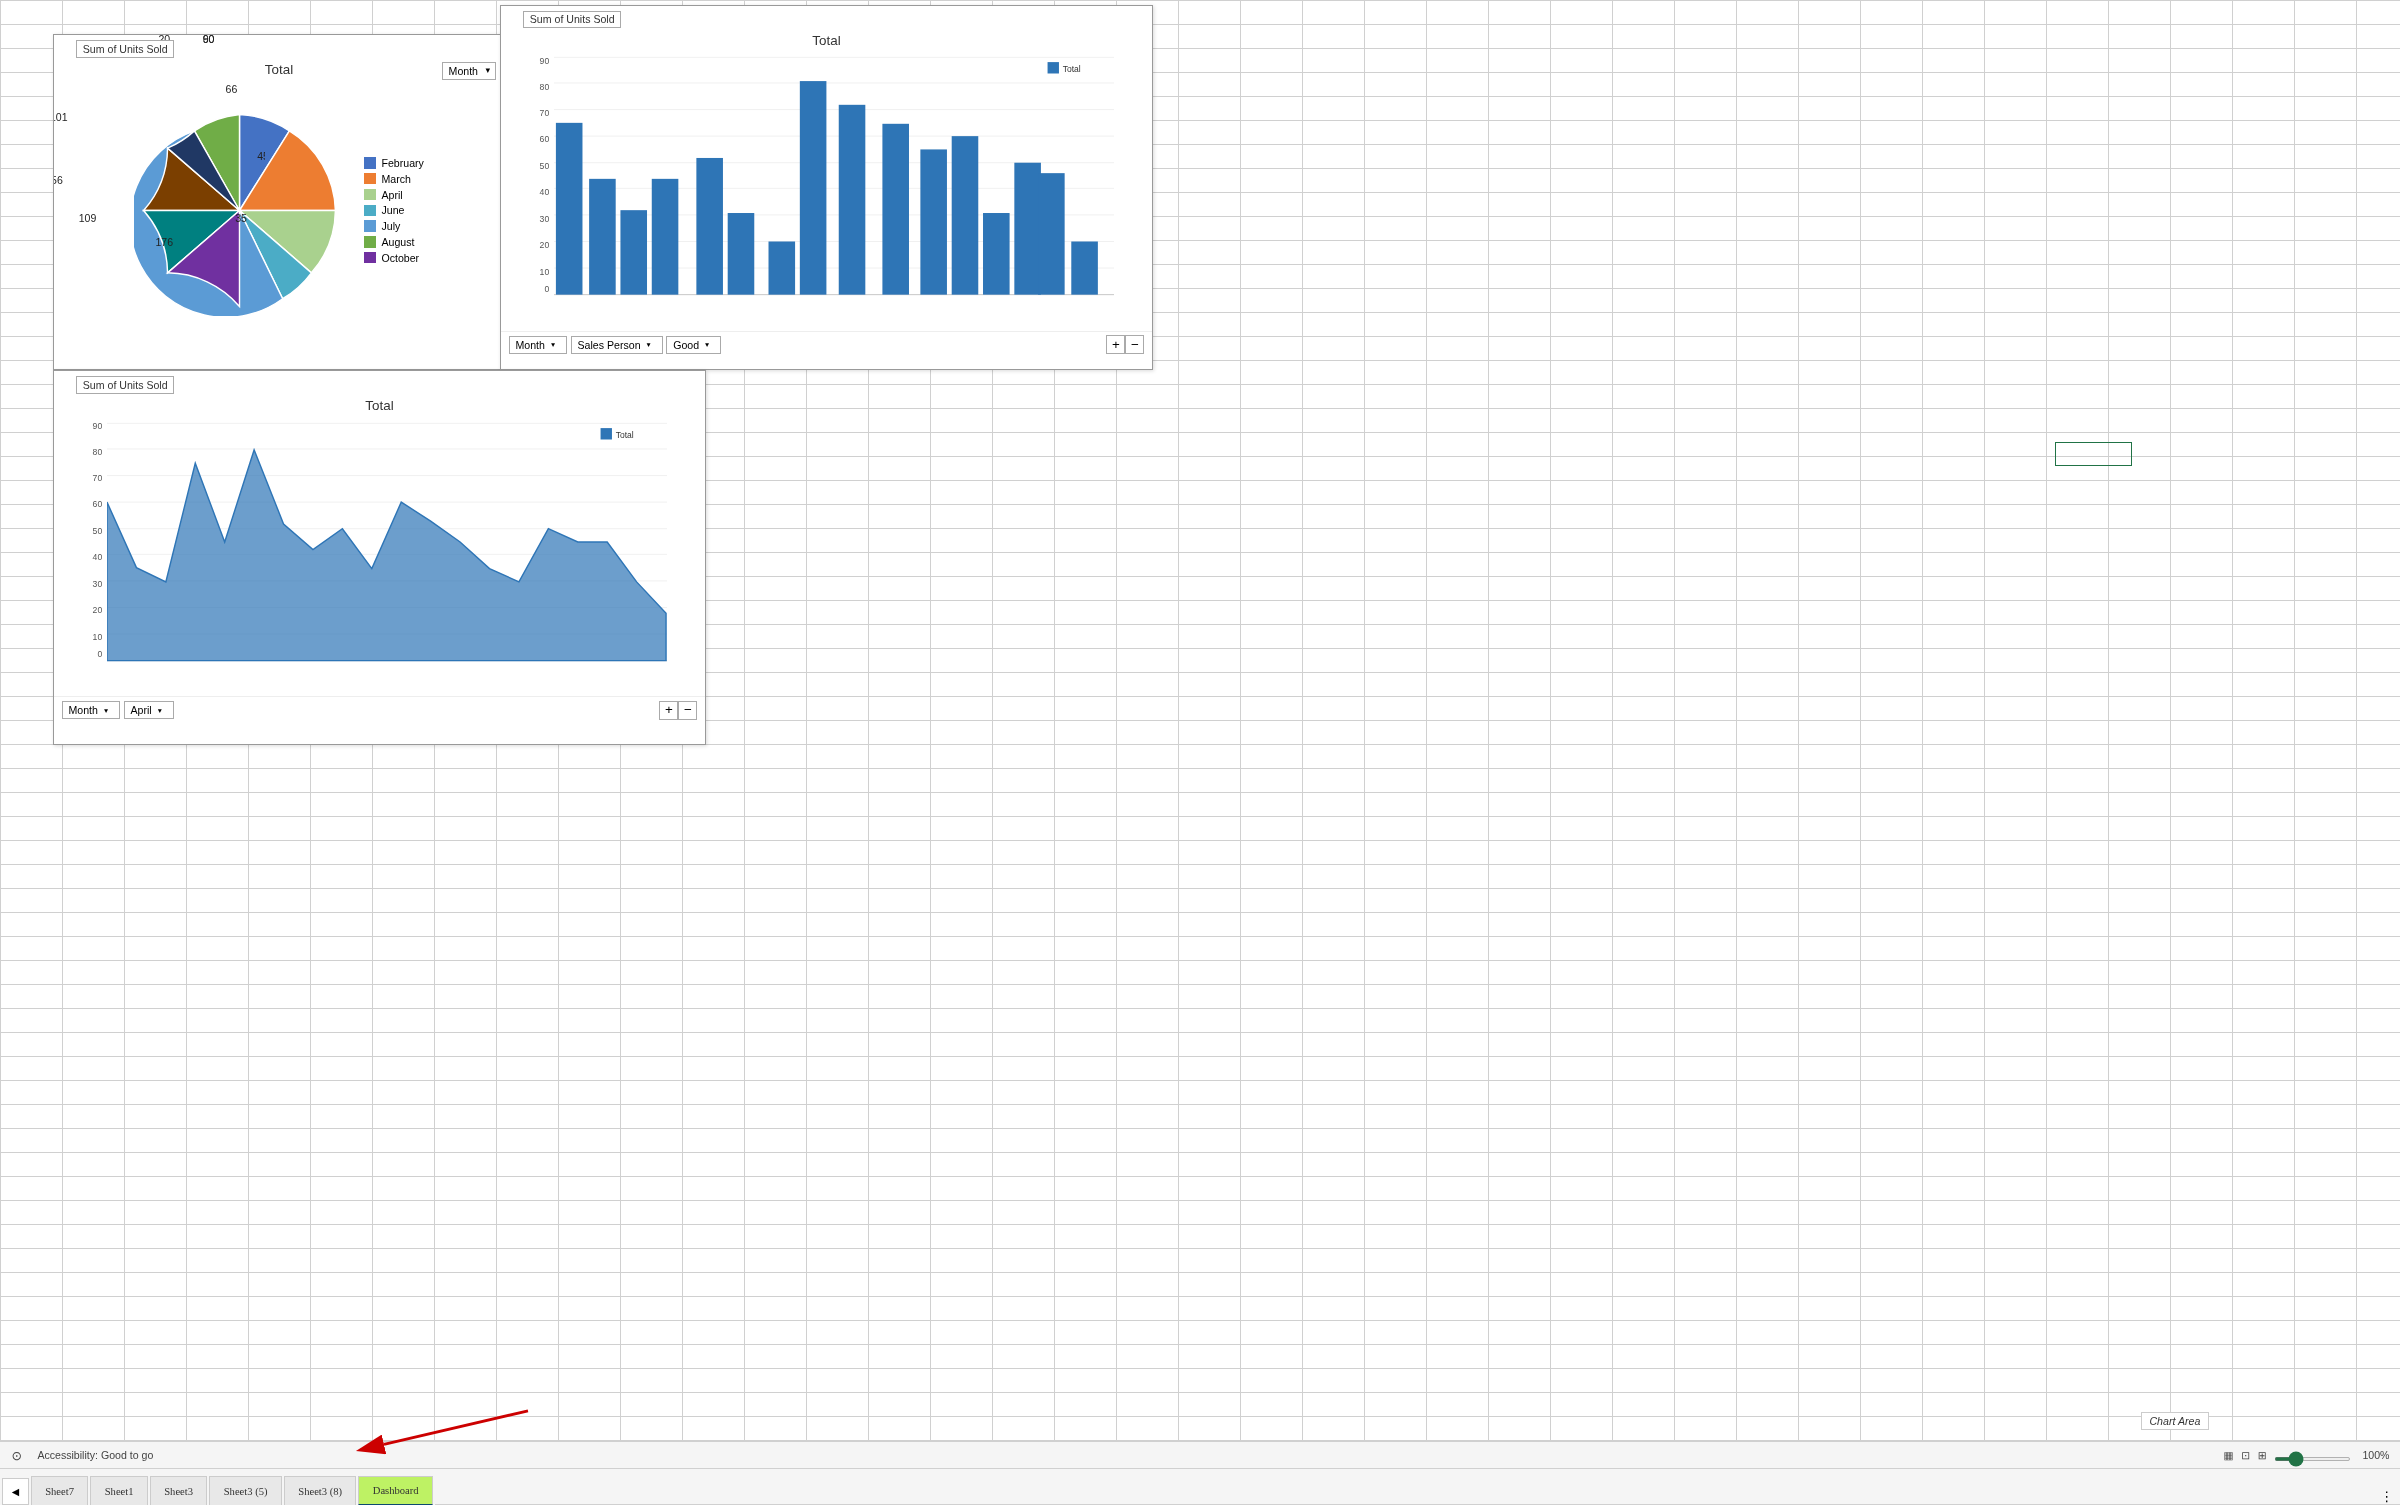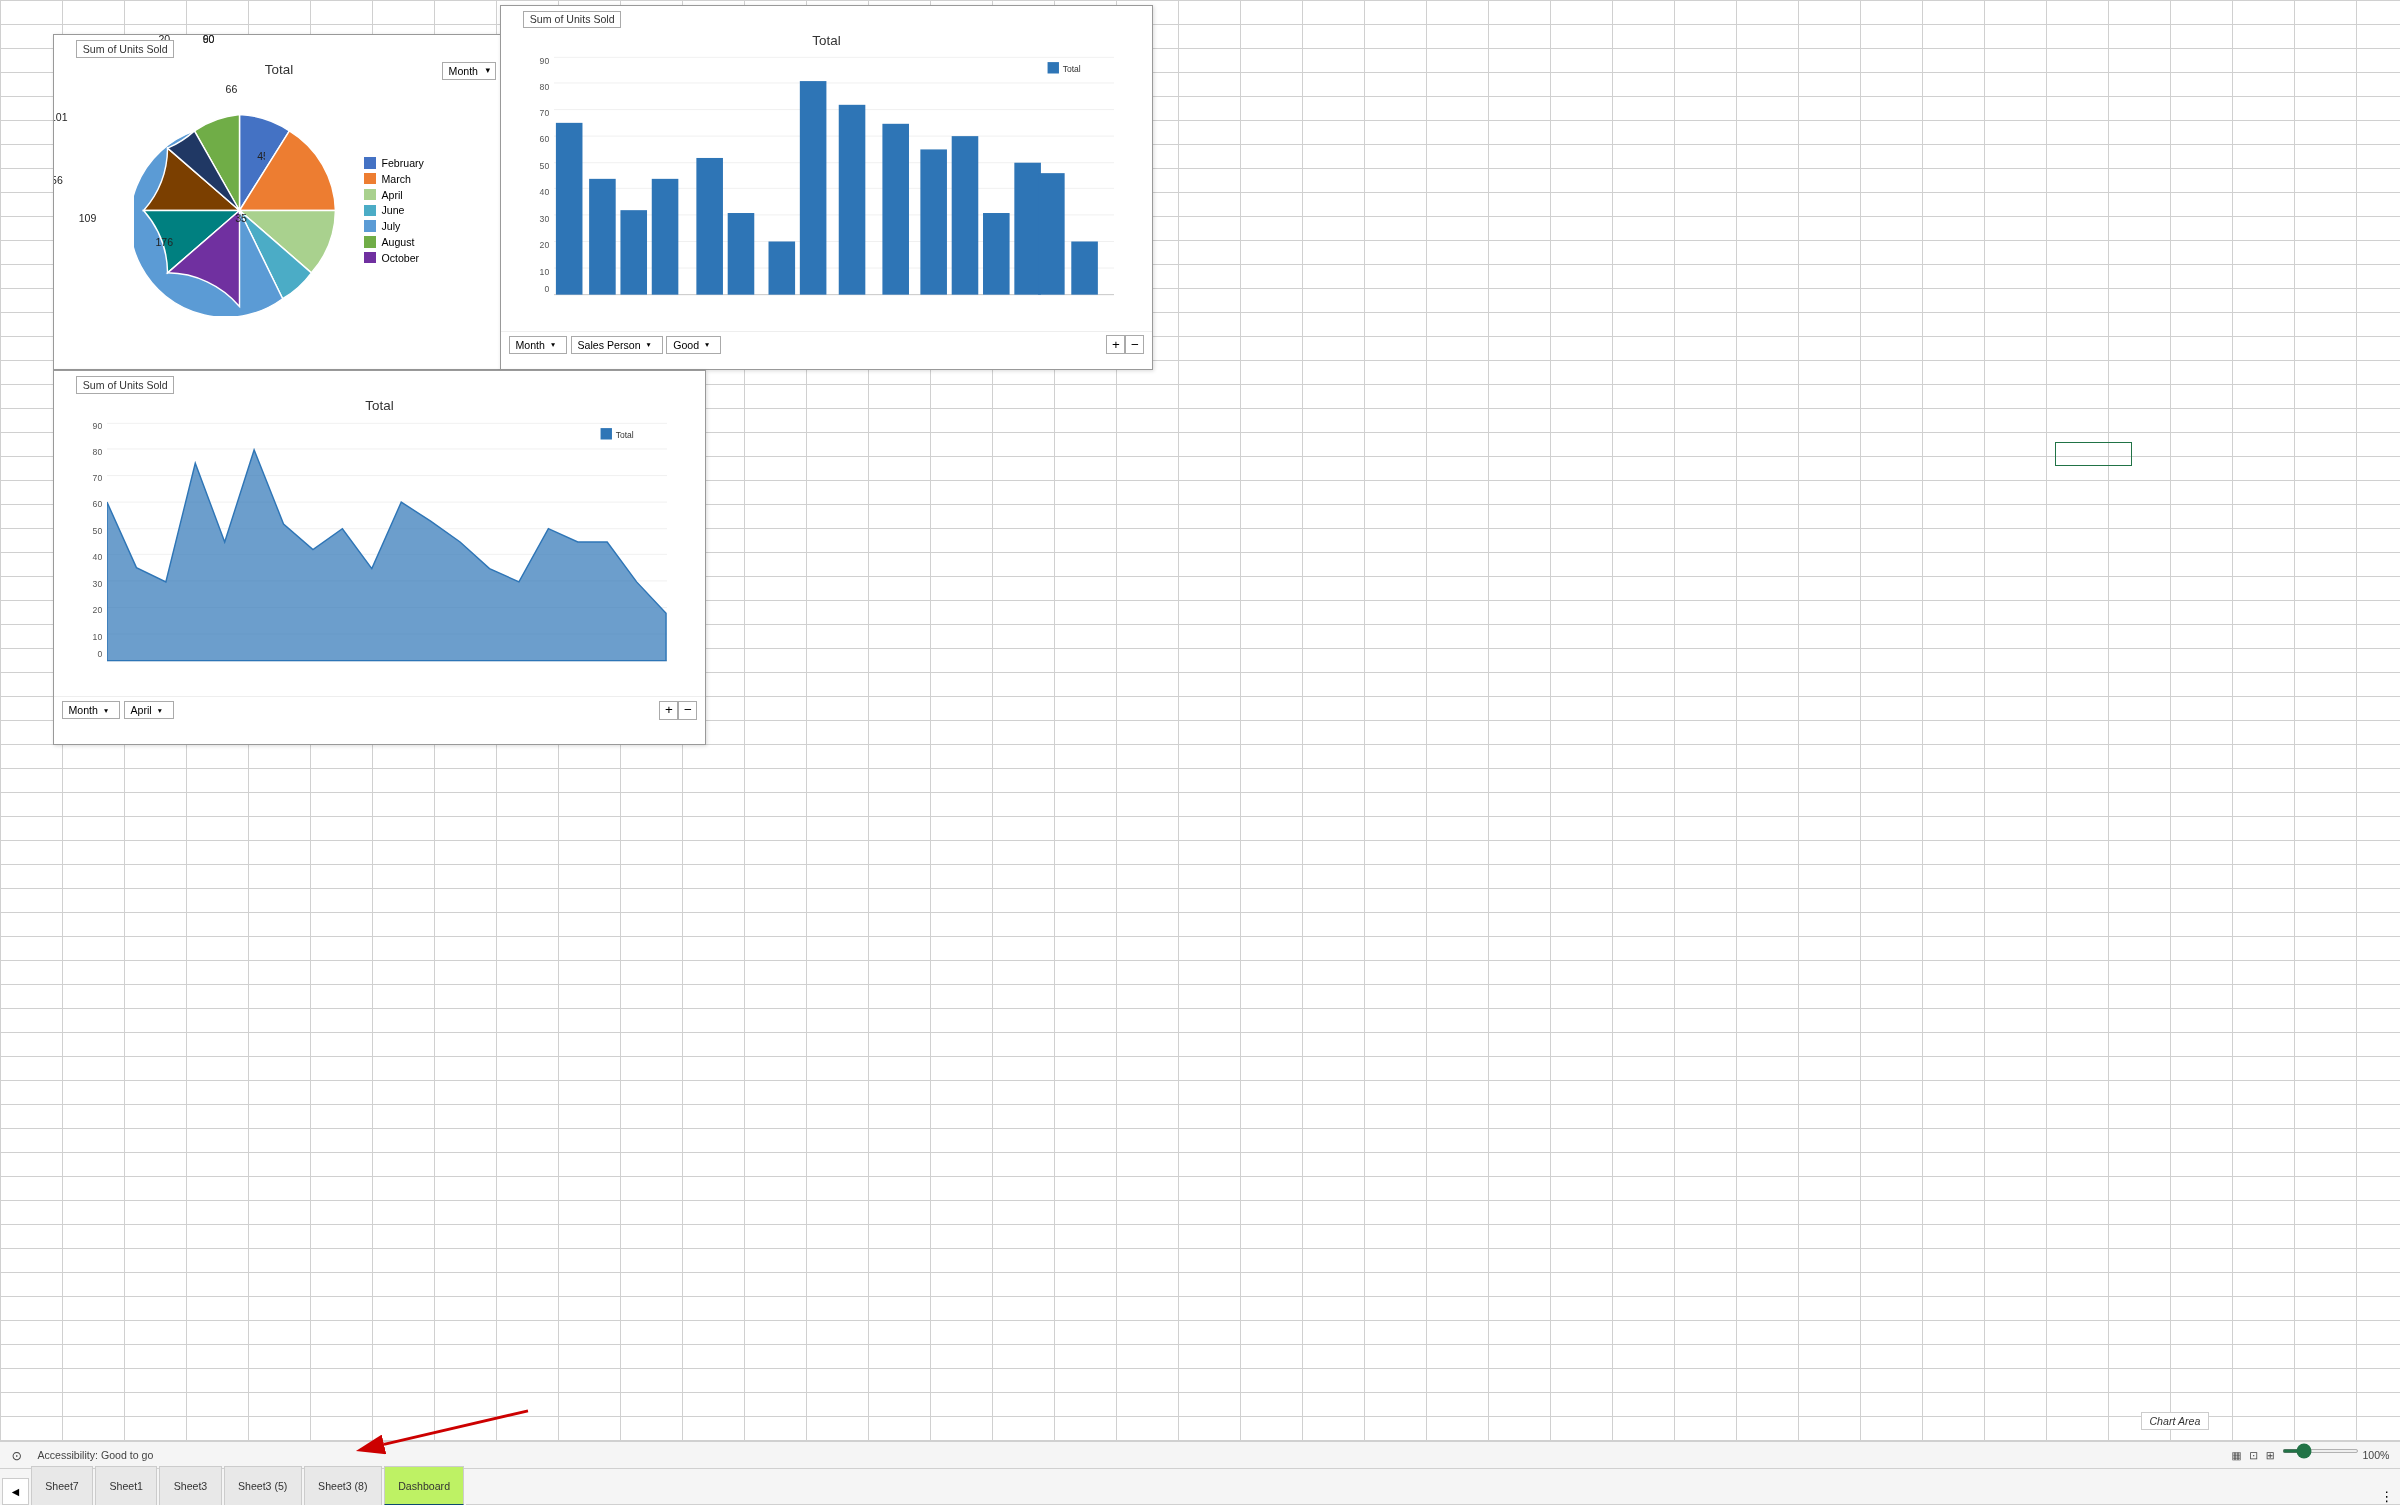--- a/index.html
+++ b/index.html
@@ -216,25 +216,26 @@
       font-size: 9.6px;
     }
 
     .sheet-tab {
       padding: 3.8px 13.4px;
       border: 1px solid #ccc;
       border-bottom: none;
       background: #e8e8e8;
       cursor: pointer;
       font-size: 10.6px;
-      height: 39px;
+      height: 29px;
       display: flex;
       align-items: center;
       margin-right: 1.9px;
       color: #333;
+      font-family: Liberation Serif, serif;
     }
 
     .sheet-tab.active {
       background: #bef264;
       border-bottom: 1px solid #0c4a6e;
       font-weight: 500;
     }
 
     
     .status-bar {
@@ -256,22 +257,22 @@
 
     .status-right {
       margin-left: auto;
       display: flex;
       align-items: center;
       gap: 7.7px;
     }
 
     .zoom-control {
       display: flex;
-      align-items: flex-start;
-      gap: 3px;
+      align-items: flex-end;
+      gap: 11px;
     }
 
     .zoom-slider {
       width: 77px;
       height: 3.8px;
       accent-color: #217346;
     }
 
     
     .chart-area-label {

